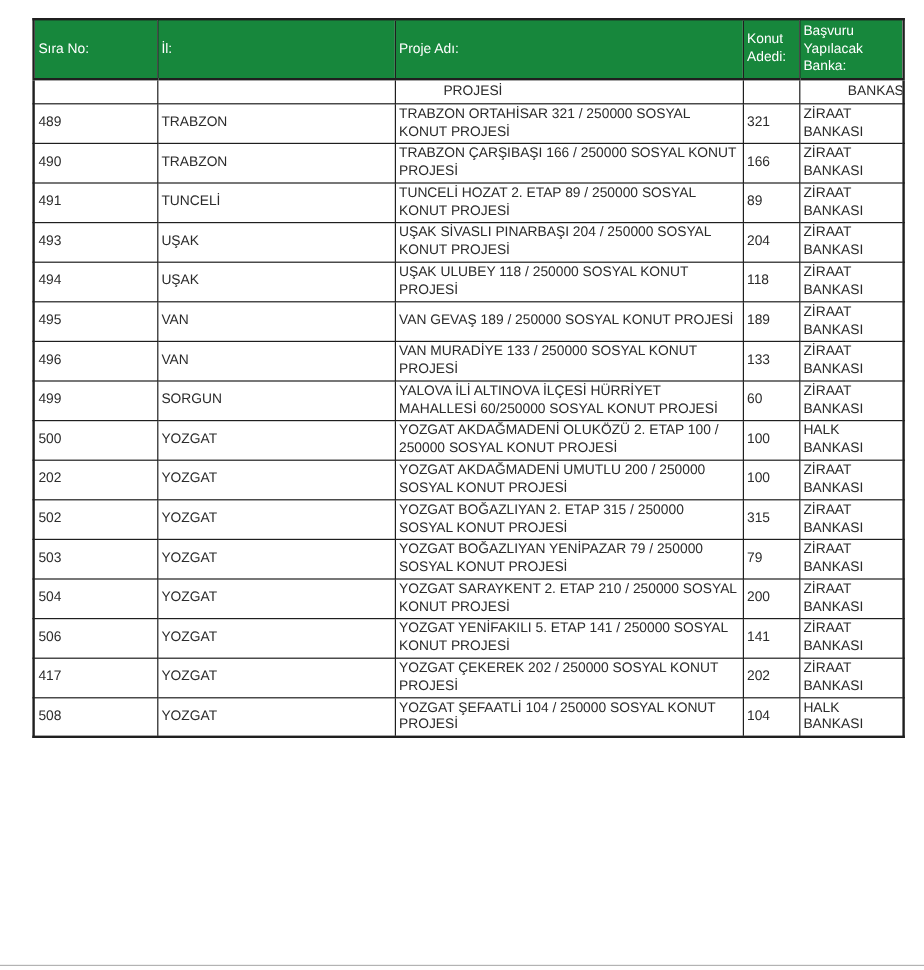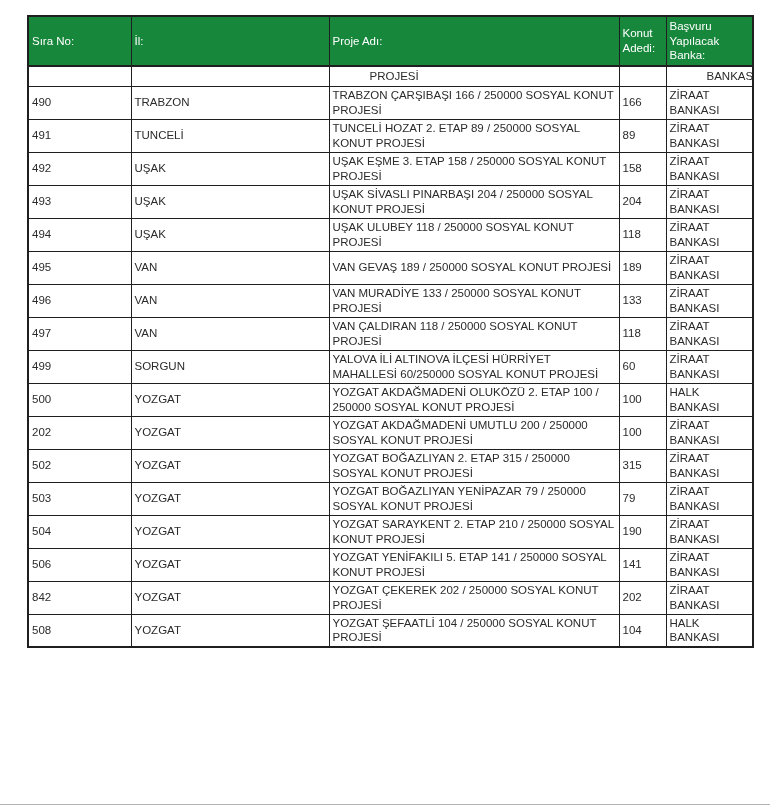--- a/index.html
+++ b/index.html
@@ -88,44 +88,44 @@
     </thead>
     <tbody>
       <tr class="partial-row">
         <td></td>
         <td></td>
         <td>PROJESİ</td>
         <td></td>
         <td>BANKASI</td>
       </tr>
 
+  <tr>
+    <td>489</td>
+    <td>TRABZON</td>
+    <td>TRABZON ORTAHİSAR 321 / 250000 SOSYAL KONUT PROJESİ</td>
+    <td>321</td>
+    <td>ZİRAAT BANKASI</td>
+  </tr>
 
   <tr>
     <td>490</td>
     <td>TRABZON</td>
     <td>TRABZON ÇARŞIBAŞI 166 / 250000 SOSYAL KONUT PROJESİ</td>
     <td>166</td>
     <td>ZİRAAT BANKASI</td>
   </tr>
 
   <tr>
     <td>491</td>
     <td>TUNCELİ</td>
     <td>TUNCELİ HOZAT 2. ETAP 89 / 250000 SOSYAL KONUT PROJESİ</td>
     <td>89</td>
     <td>ZİRAAT BANKASI</td>
   </tr>
 
-  <tr>
-    <td>492</td>
-    <td>UŞAK</td>
-    <td>UŞAK EŞME 3. ETAP 158 / 250000 SOSYAL KONUT PROJESİ</td>
-    <td>158</td>
-    <td>ZİRAAT BANKASI</td>
-  </tr>
 
   <tr>
     <td>493</td>
     <td>UŞAK</td>
     <td>UŞAK SİVASLI PINARBAŞI 204 / 250000 SOSYAL KONUT PROJESİ</td>
     <td>204</td>
     <td>ZİRAAT BANKASI</td>
   </tr>
 
   <tr>
@@ -145,27 +145,20 @@
   </tr>
 
   <tr>
     <td>496</td>
     <td>VAN</td>
     <td>VAN MURADİYE 133 / 250000 SOSYAL KONUT PROJESİ</td>
     <td>133</td>
     <td>ZİRAAT BANKASI</td>
   </tr>
 
-  <tr>
-    <td>497</td>
-    <td>VAN</td>
-    <td>VAN ÇALDIRAN 118 / 250000 SOSYAL KONUT PROJESİ</td>
-    <td>118</td>
-    <td>ZİRAAT BANKASI</td>
-  </tr>
 
 
   <tr>
     <td>499</td>
     <td>SORGUN</td>
     <td>YALOVA İLİ ALTINOVA İLÇESİ HÜRRİYET MAHALLESİ 60/250000 SOSYAL KONUT PROJESİ</td>
     <td>60</td>
     <td>ZİRAAT BANKASI</td>
   </tr>
 
@@ -198,35 +191,35 @@
     <td>YOZGAT</td>
     <td>YOZGAT BOĞAZLIYAN YENİPAZAR 79 / 250000 SOSYAL KONUT PROJESİ</td>
     <td>79</td>
     <td>ZİRAAT BANKASI</td>
   </tr>
 
   <tr>
     <td>504</td>
     <td>YOZGAT</td>
     <td>YOZGAT SARAYKENT 2. ETAP 210 / 250000 SOSYAL KONUT PROJESİ</td>
-    <td>190</td>
+    <td>200</td>
     <td>ZİRAAT BANKASI</td>
   </tr>
 
 
   <tr>
     <td>506</td>
     <td>YOZGAT</td>
     <td>YOZGAT YENİFAKILI 5. ETAP 141 / 250000 SOSYAL KONUT PROJESİ</td>
     <td>141</td>
     <td>ZİRAAT BANKASI</td>
   </tr>
 
   <tr>
-    <td>842</td>
+    <td>417</td>
     <td>YOZGAT</td>
     <td>YOZGAT ÇEKEREK 202 / 250000 SOSYAL KONUT PROJESİ</td>
     <td>202</td>
     <td>ZİRAAT BANKASI</td>
   </tr>
 
   <tr>
     <td>508</td>
     <td>YOZGAT</td>
     <td>YOZGAT ŞEFAATLİ 104 / 250000 SOSYAL KONUT PROJESİ</td>

